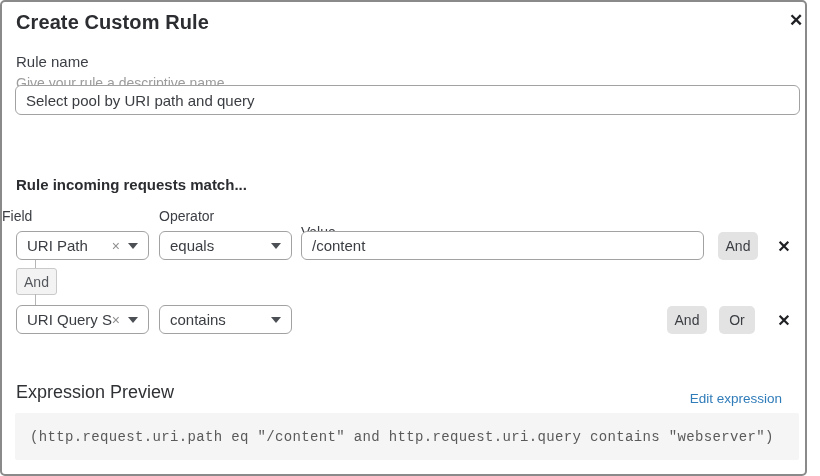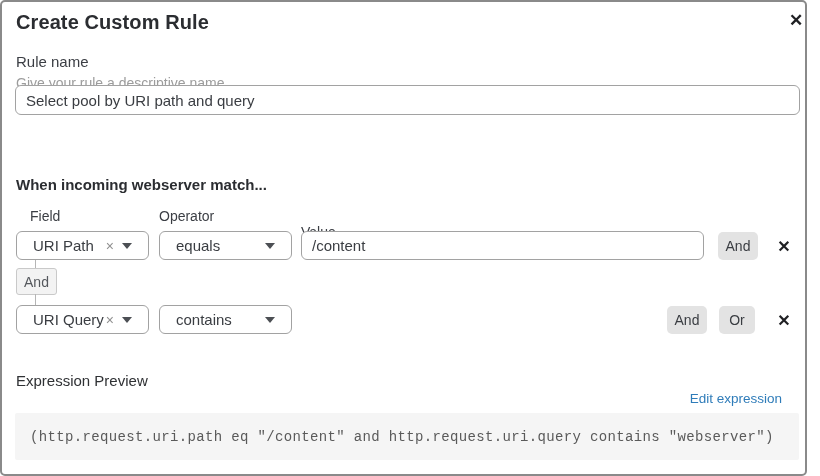--- a/index.html
+++ b/index.html
@@ -39,29 +39,29 @@
     background: #fff; color: #3a3d42;
     font-family: "Liberation Sans", "DejaVu Sans", sans-serif;
     font-size: 15px; padding: 0 10px;
     outline: none;
   }
   .rule-name-input { left: 13px; top: 83px; width: 785px; height: 30px; }
 
   .match-heading { left: 14px; top: 174px; font-size: 15px; font-weight: 700; color: #2b2d31; }
 
   .col-label { top: 206px; font-size: 14px; color: #3b3e44; }
-  .col-field { left: 28px; text-align: center; }
+  .col-field { left: 0; text-align: center; }
   .col-operator { left: 157px; }
   .col-value { left: 299px; margin-top: 16px; }
 
   .select-box {
     border: 1px solid #a2a2a2; border-radius: 6px;
     background: #fff; height: 29px; width: 133px;
     display: flex; align-items: center;
-    padding: 0 16px; cursor: pointer;
+    padding: 0 10px; cursor: pointer;
   }
   .select-box .sel-text {
     font-size: 15px; color: #3a3d42; flex: 1 1 auto;
     white-space: nowrap; overflow: hidden;
   }
   .clear-x {
     font-size: 14px; color: #8f8f8f; margin-right: 8px;
     line-height: 1; cursor: pointer;
   }
   .caret {
@@ -101,21 +101,21 @@
   .conn-line { left: 33px; width: 1px; background: #b5b5b5; }
   .conn-line-top { top: 258px; height: 9px; }
   .conn-line-bottom { top: 292px; height: 11px; }
   .conn-badge {
     left: 14px; top: 266px; width: 41px; height: 27px;
     background: #f3f3f3; border: 1px solid #c9c9c9; border-radius: 3px;
     display: flex; align-items: center; justify-content: center;
     font-size: 14px; color: #55585d; cursor: pointer;
   }
 
-  .expr-label { left: 14px; top: 370px; font-size: 15px; color: #2f3134; }
+  .expr-label { left: 14px; top: 380px; font-size: 18px; color: #2f3134; }
   .edit-link {
     top: 389px; right: 23px; font-size: 13.5px; color: #2f7cb9;
     cursor: pointer; text-decoration: none; padding-left: 27px;
   }
   .expr-code {
     left: 13px; top: 411px; width: 784px; height: 47px;
     background: #f5f5f5; border-radius: 2px;
     display: flex; align-items: center;
     padding-left: 15px;
     font-family: "Liberation Mono", "DejaVu Sans Mono", monospace;
@@ -128,21 +128,21 @@
 
 <div class="dialog">
 
   <h1 class="abs dialog-title">Create Custom Rule</h1>
   <button class="abs dialog-close">✕</button>
 
   <div class="abs rule-name-label">Rule name</div>
   <div class="abs rule-name-hint">Give your rule a descriptive name</div>
   <input class="abs text-input rule-name-input" type="text" value="Select pool by URI path and query" style="">
 
-  <div class="abs match-heading">When incoming webserver match...</div>
+  <div class="abs match-heading">Rule incoming requests match...</div>
 
   <div class="abs col-label col-field">Field</div>
   <div class="abs col-label col-operator">Operator</div>
   <div class="abs col-label col-value">Value</div>
 
   <div class="abs select-box row1 field-pos">
     <span class="sel-text">URI Path</span>
     <span class="clear-x">×</span>
     <span class="caret"></span>
   </div>

